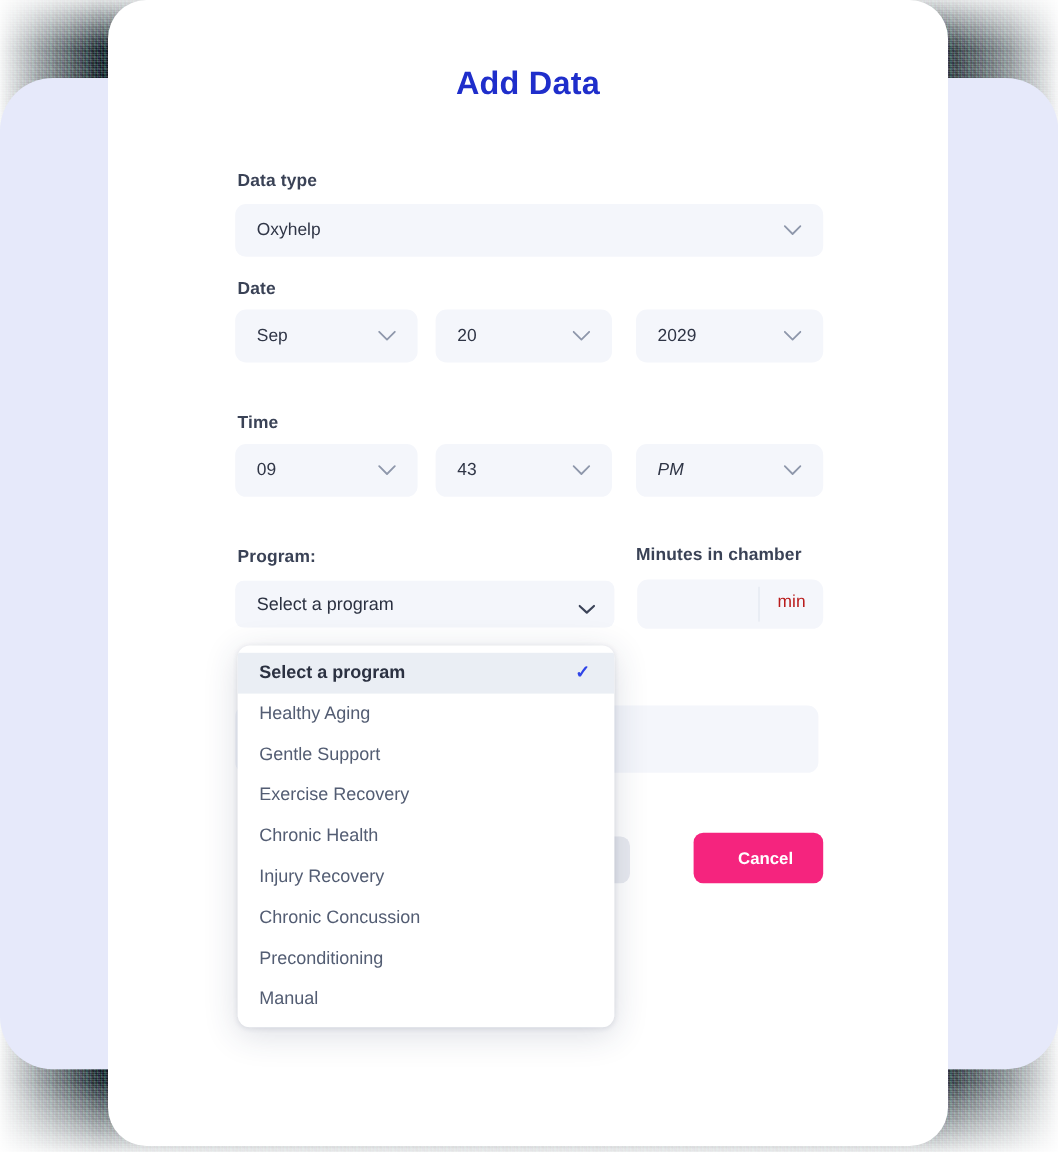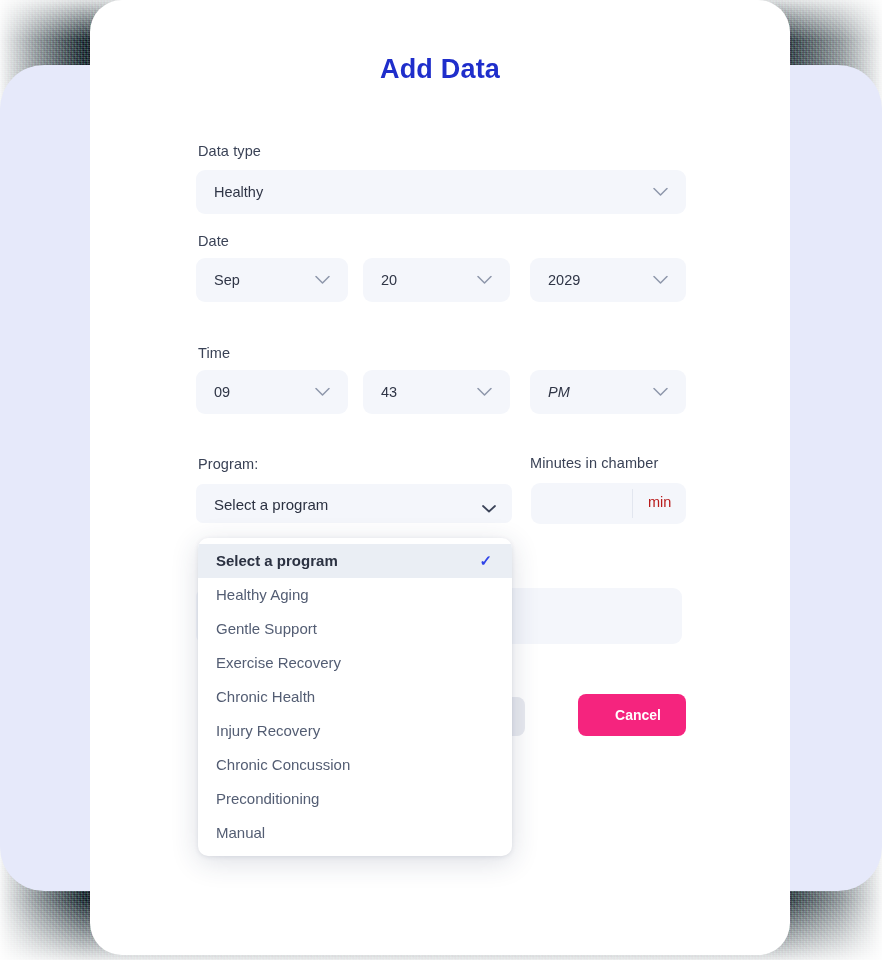--- a/index.html
+++ b/index.html
@@ -91,21 +91,21 @@
     text-align: center;
     font-size: 27px;
     font-weight: bold;
     color: #1f2ecb;
     letter-spacing: .2px;
   }
 
   .field-label {
     position: absolute;
     font-size: 14.5px;
-    font-weight: normal;
+    font-weight: bold;
     color: #3a4256;
     letter-spacing: .1px;
   }
 
   .select-box {
     position: absolute;
     background: #f4f6fb;
     border-radius: 9px;
     border: none;
     box-sizing: border-box;
@@ -273,21 +273,21 @@
   <div class="noise-fade-right"></div>
 
   <div class="page-panel"></div>
 
   <div class="modal-card">
 
     <div class="modal-title">Add Data</div>
 
     <div class="field-label" style="left:108px; top:143px;">Data type</div>
     <div class="select-box" style="left:106px; top:170px; width:490px; height:44px;">
-      <span class="sel-value">Healthy</span>
+      <span class="sel-value">Oxyhelp</span>
       <span class="chev">
         <svg width="15" height="9" viewBox="0 0 15 9">
             <path d="M1 1 L7.5 7.5 L14 1" fill="none" stroke="#8e97ab" stroke-width="1.5" stroke-linecap="round" stroke-linejoin="round"></path>
           </svg>
       </span>
     </div>
 
     <div class="field-label" style="left:108px; top:233px;">Date</div>
     <div class="select-box" style="left:106px; top:258px; width:152px; height:44px;">
       <span class="sel-value">Sep</span>

